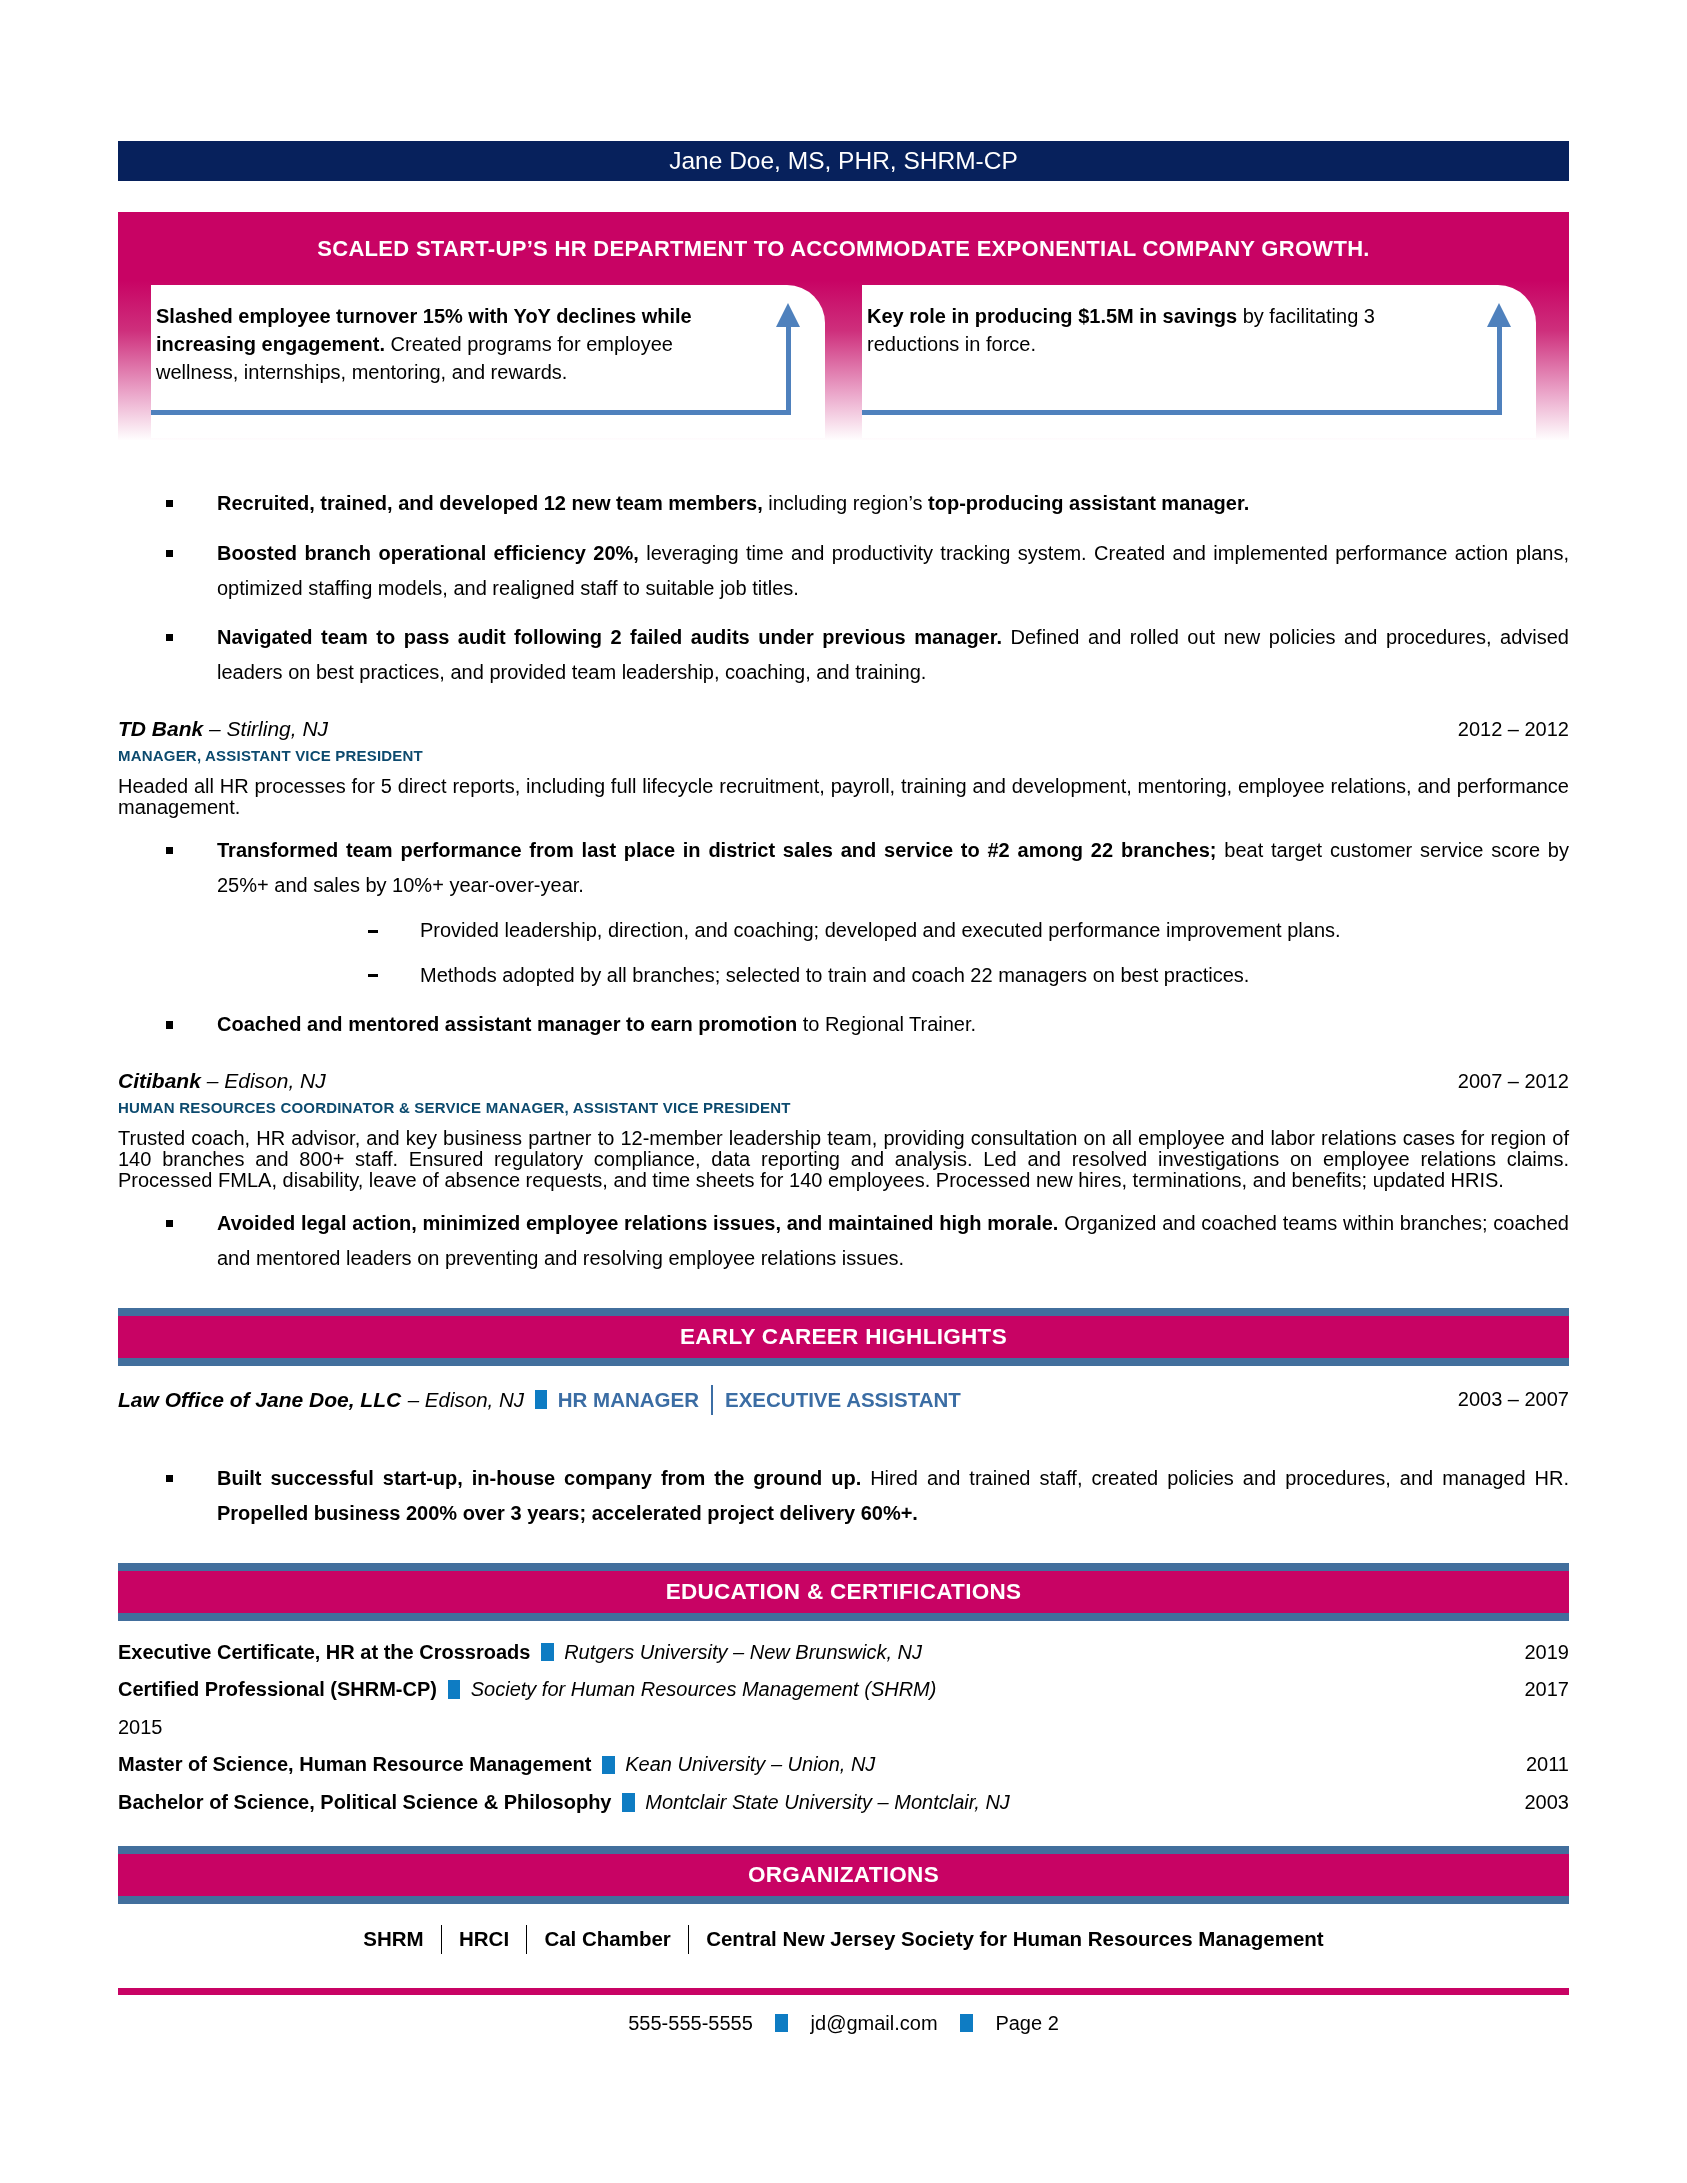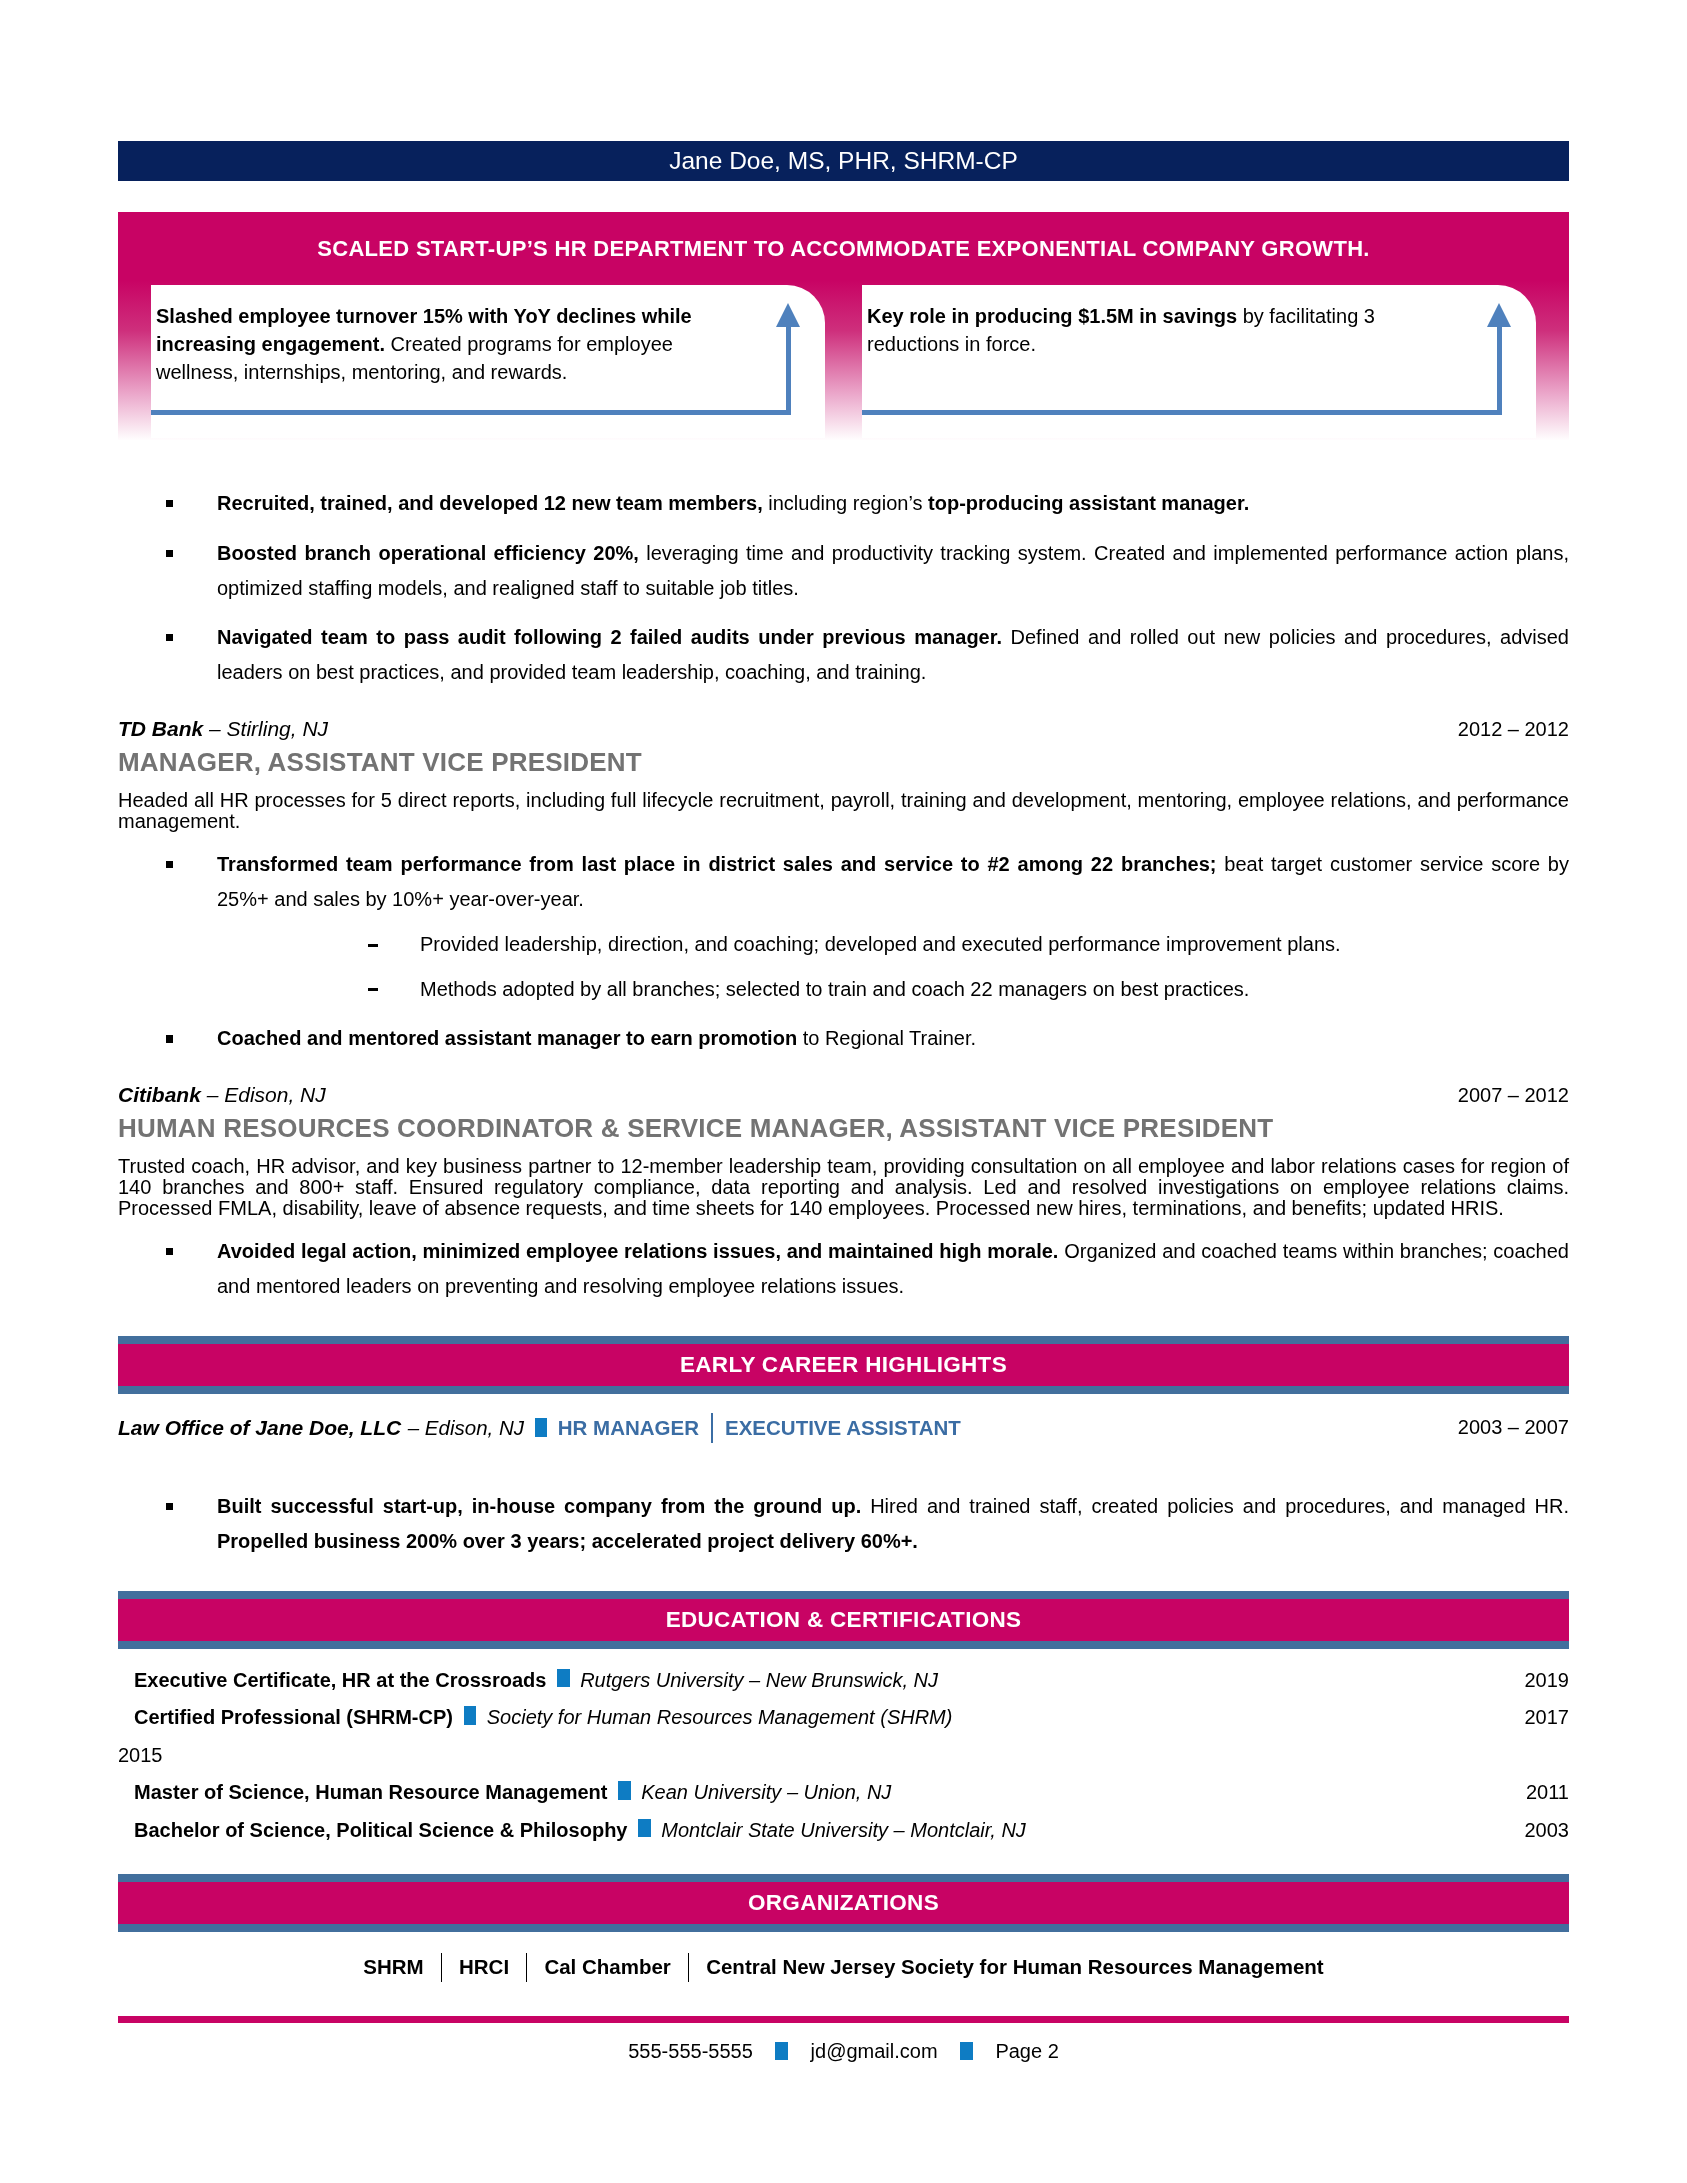--- a/index.html
+++ b/index.html
@@ -45,21 +45,21 @@
   .sq-bullet { position:absolute; left:48px; top:14px; width:7.3px; height:7.3px; background:#000; }
   ul.sub { list-style:none; margin:10.6px 0 0 0; }
   ul.sub li { position:relative; padding-left:203px; line-height:35px; margin-bottom:9.3px; text-align:left; }
   .dash-bullet { position:absolute; left:151px; top:16.5px; width:10px; height:2.6px; background:#000; }
   
   .job-head { display:flex; justify-content:space-between; align-items:baseline; margin-top:26.5px; }
   .company { font-size:21px; }
   .company .co { font-weight:bold; font-style:italic; }
   .company .loc { font-style:italic; }
   .dates { font-size:20px; }
-  .job-title { color:#737373; font-weight:bold; font-size:26px; margin-top:6.6px; letter-spacing:0.2px; }
+  .job-title { color:#0c4a6e; font-weight:bold; font-size:15px; margin-top:6.6px; letter-spacing:0.2px; }
   .summary { margin-top:12px; line-height:21px; text-align:justify; }
   .job ul.bullets { margin-top:14.6px; }
   
   .banner {
     margin-top:32px; background:#c80364;
     border-top:8.6px solid #426f9d; border-bottom:8.6px solid #426f9d;
     color:#fff; font-weight:bold; font-size:22.5px; text-align:center;
     padding:8px 0; letter-spacing:0.3px;
   }
   
@@ -68,21 +68,21 @@
   .entry-left .co { font-weight:bold; font-style:italic; font-size:21px; }
   .entry-left .loc { font-style:italic; margin-left:6.6px; }
   .role { color:#3b6da4; font-weight:bold; }
   .role-divider { display:inline-block; width:2px; height:30px; background:#3b6da4; margin:0 12px; }
   .bluesq { display:inline-block; width:12.6px; height:18.5px; background:#0e7cc3; margin:0 10.6px; flex:0 0 auto; }
   .early-bullet { margin-top:13.2px; }
   .early-bullet li { margin-bottom:0; }
   
   .edu-row { display:flex; justify-content:space-between; align-items:center; margin-top:14.6px; }
   .edu-row.first { margin-top:20px; }
-  .edu-left { display:flex; align-items:flex-start;margin-left:16px; }
+  .edu-left { display:flex; align-items:center; }
   .edu-title { font-weight:bold; }
   .edu-inst { font-style:italic; }
   .edu-year { }
   
   .orgs { margin-top:21px; text-align:center; font-weight:bold; font-size:20.5px; }
   .orgs .wrap { display:inline-flex; align-items:center; }
   .org-divider { display:inline-block; width:1.3px; height:29px; background:#000; margin:0 17px; }
   
   .pink-rule { margin-top:34px; height:6.6px; background:#c80364; }
   .footer { margin-top:17px; text-align:center; font-size:20px; }

